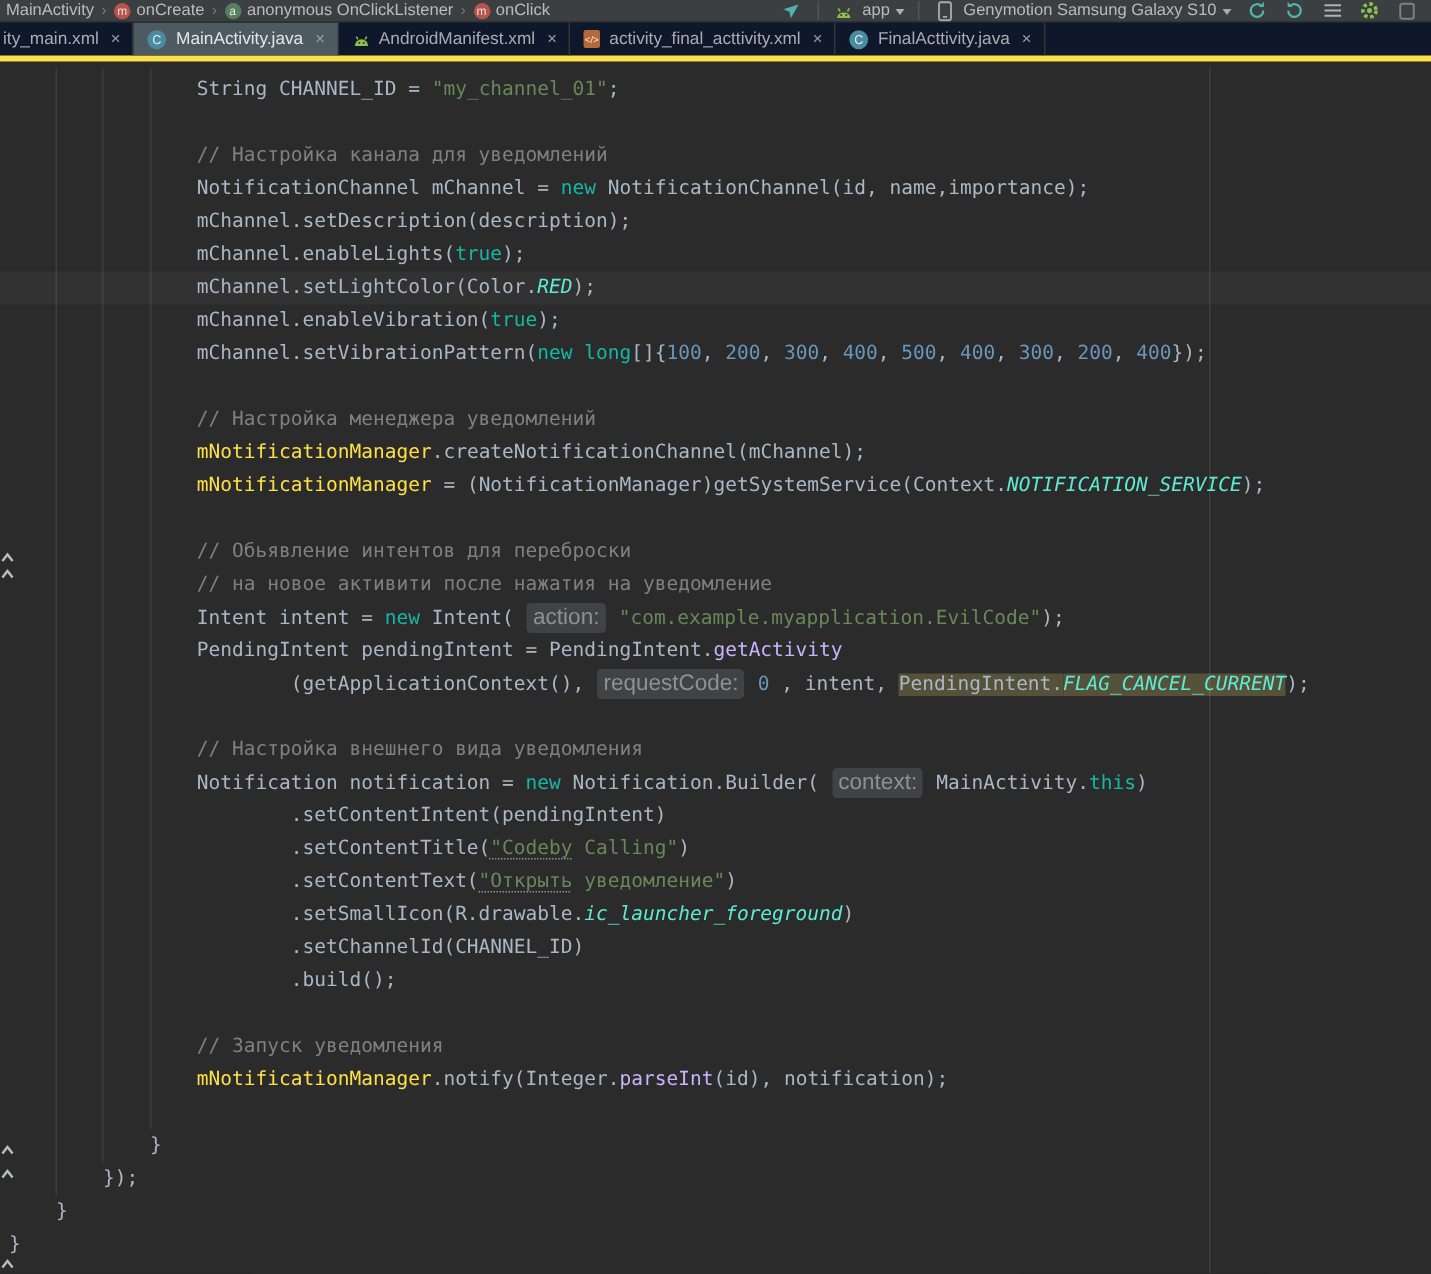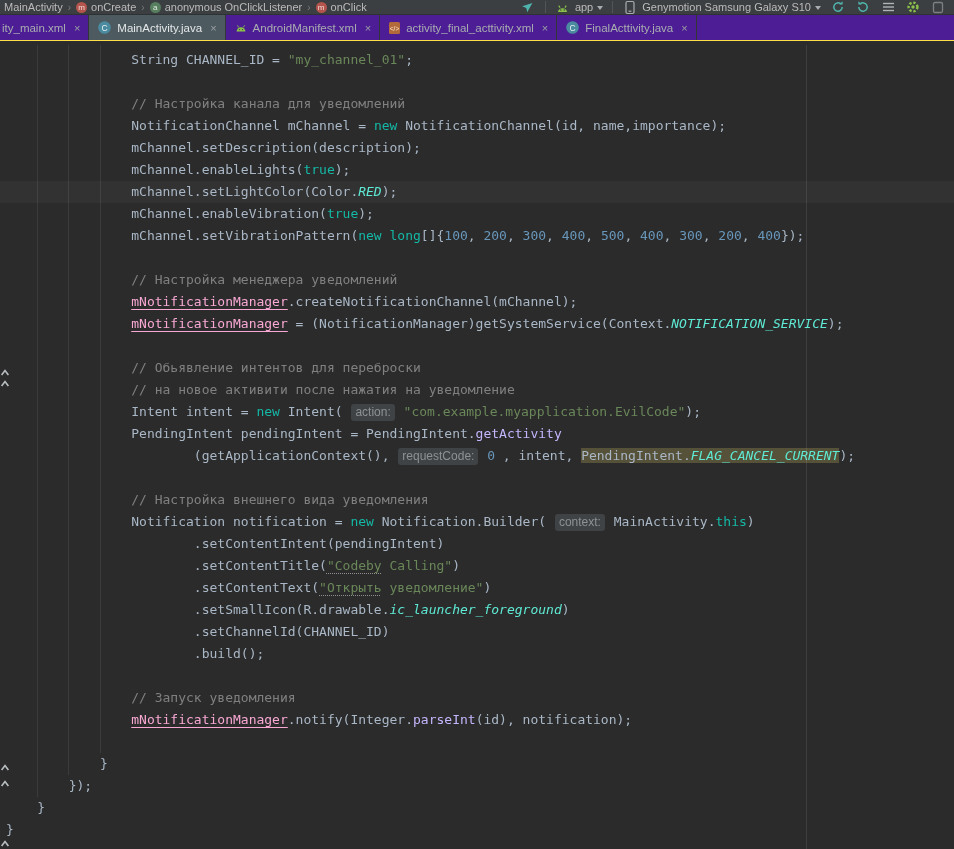--- a/index.html
+++ b/index.html
@@ -15,45 +15,45 @@
   .bc-icon.method-icon{background:#B4554D;color:#F2DCDA;}
   .bc-icon.anonymous-class-icon{background:#567E5F;color:#E2EFE2;}
   .toolbar-right{margin-left:auto;display:flex;align-items:center;gap:9px;}
   .tb-divider{width:1px;height:12px;background:#515558;}
   .selector{display:flex;align-items:center;gap:4px;cursor:default;justify-content:space-between;}
   .caret-down{width:0;height:0;border-left:3.5px solid transparent;border-right:3.5px solid transparent;border-top:4px solid #A9ADB0;margin-top:1px;}
   .tb-icon{width:16px;height:16px;display:inline-flex;align-items:center;justify-content:center;}
   .action-icons{display:flex;align-items:center;gap:9px;}
 
   
-  .tabbar{height:26px;background:#4c1d95;border-bottom:1px solid #fde047;box-sizing:border-box;
+  .tabbar{height:26px;background:#0f172a;border-bottom:4px solid #fde047;box-sizing:border-box;
           display:flex;align-items:stretch;font-size:11.5px;color:#A9ADB0;overflow:hidden;}
   .tab{display:flex;align-items:center;gap:5px;padding:0 8px;border-right:1px solid #333637;cursor:default;}
   .tab:first-child{padding-left:2px;}
   .tab.selected{background:#4D5A60;color:#E4E7E8;}
   .tab .tab-icon{display:inline-flex;align-items:center;}
   .tab .close{color:#9CA0A3;font-size:11px;margin-left:3px;}
 
   
   .editor{position:absolute;top:45px;left:0;right:0;bottom:0;background:#2B2B2B;overflow:hidden;}
   .code{position:absolute;left:0;top:0;right:0;padding-top:4px;font-family:"DejaVu Sans Mono",monospace;
         font-size:13px;white-space:pre;color:#A9B7C6;}
   .code-line{height:22px;line-height:22px;padding-left:6px;}
   .code-line.current{background:#323232;}
   .tk-pln{color:#A9B7C6;}
   .tk-kw{color:#14b8a6;}
   .tk-str{color:#6A8759;}
   .tk-com{color:#808080;}
   .tk-num{color:#6897BB;}
   .tk-cst{color:#5eead4;font-style:italic;}
   .tk-smi{color:#c4b5fd;}
-  .tk-fld{color:#f9a8d4;text-decoration:underline;text-underline-offset:3px;}
+  .tk-fld{color:#fde047;text-underline-offset:3px;}
   .tk-hl{background:#565139;}
   .tk-typo{text-decoration:underline dotted #909090 1px;text-underline-offset:3px;}
-  .tk-hint{background:#404345;color:#8E9193;font-family:"Liberation Sans",sans-serif;font-size:12px;
+  .tk-hint{background:#404345;color:#8E9193;font-family:"Liberation Sans",sans-serif;font-size:15px;
            border-radius:3px;padding:1px 4px 2px;margin:12px 1px;}
   .guide{position:absolute;top:0;width:1px;background:rgba(255,255,255,0.08);pointer-events:none;}
   .margin-line{position:absolute;left:806px;top:0;bottom:0;width:1px;background:rgba(255,255,255,0.09);pointer-events:none;}
   .fold-marker{position:absolute;left:0;width:10px;height:10px;}
 </style>
 </head>
 <body>
 
 <div class="toolbar">
   <div class="breadcrumbs" id="breadcrumbs">

